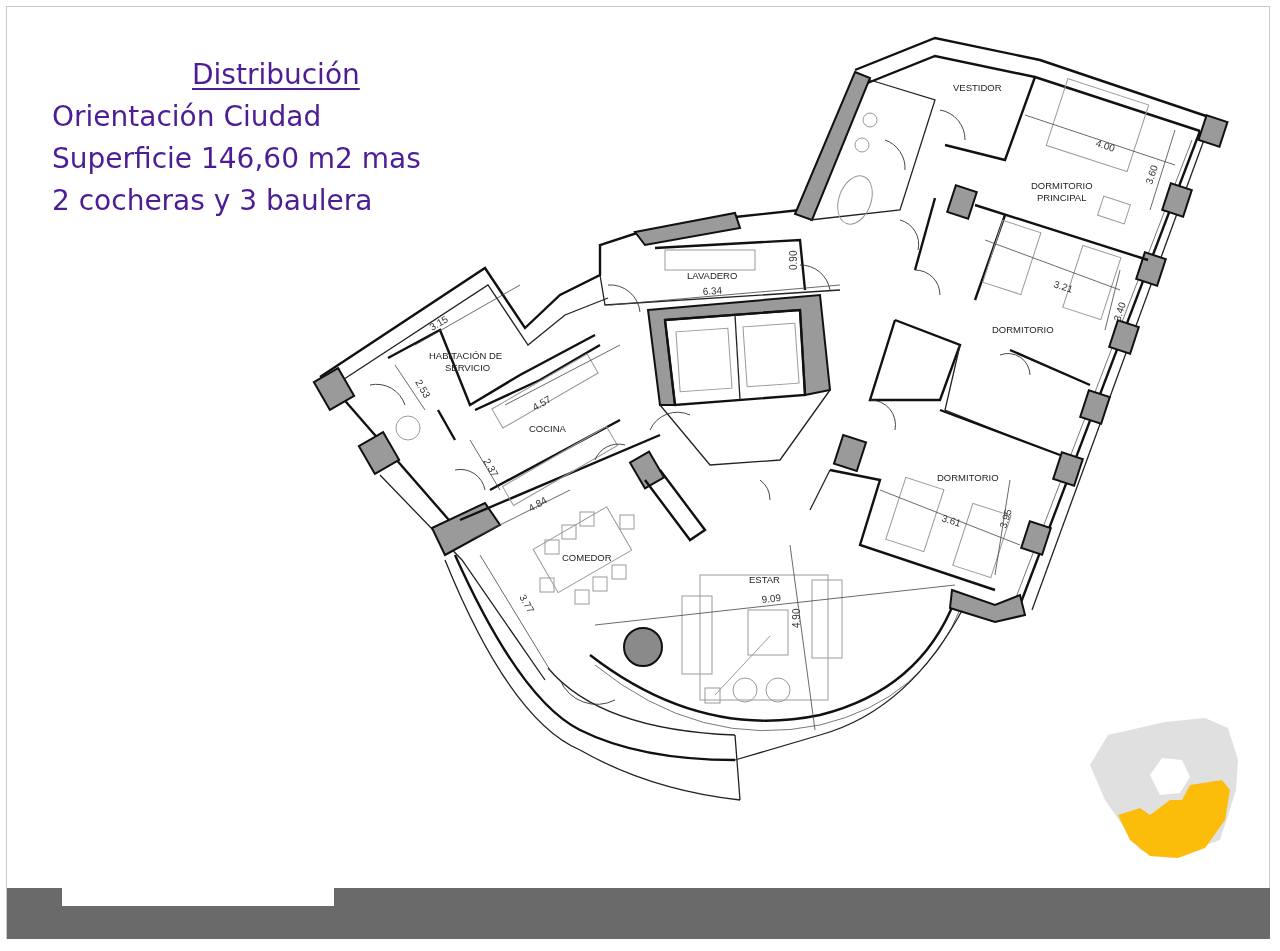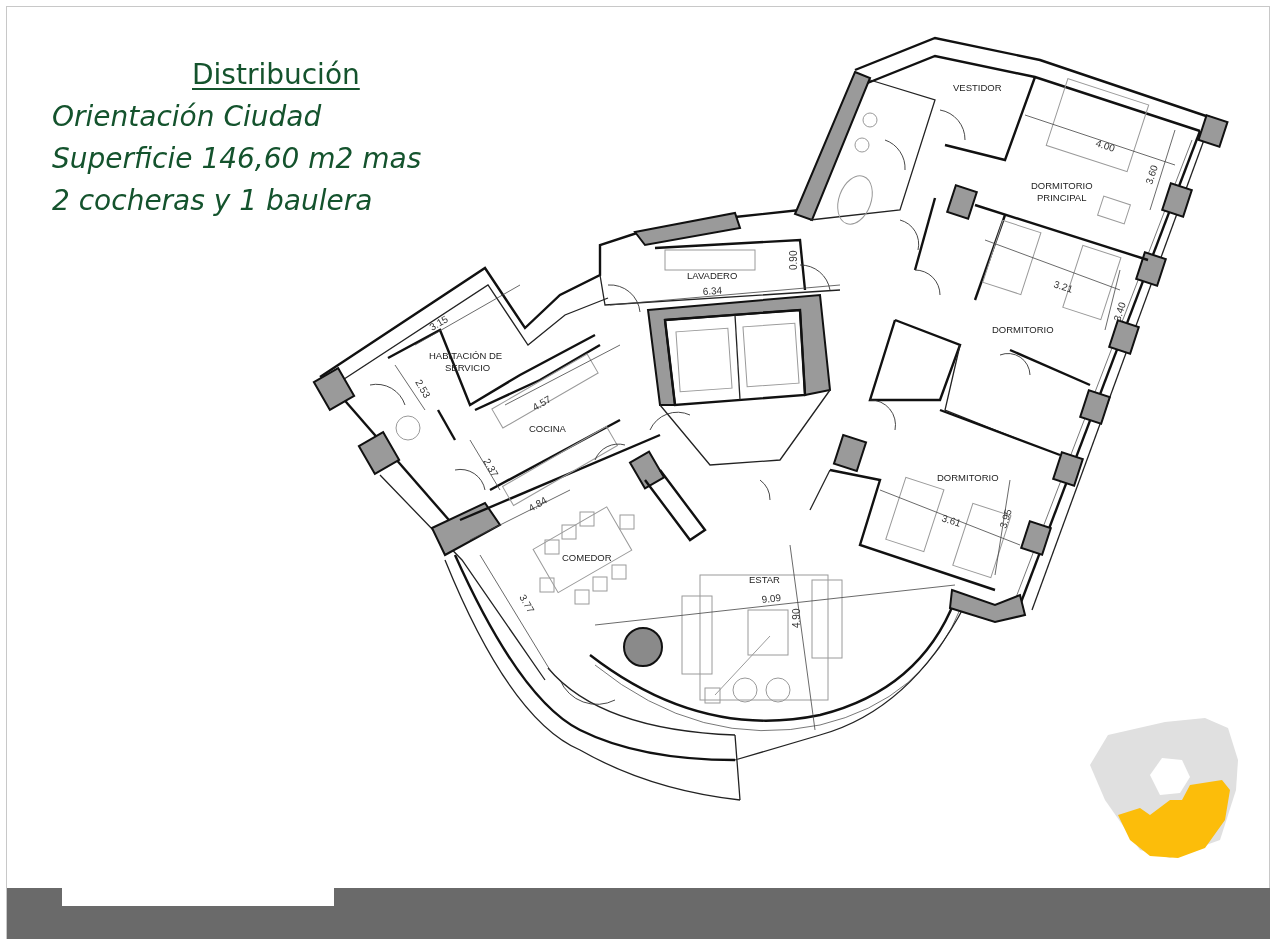--- a/index.html
+++ b/index.html
@@ -1,20 +1,20 @@
 <!DOCTYPE html>
 <html><head>
 <meta charset="utf-8">
 <style>
   html,body{margin:0;padding:0;background:#fff;}
   body{width:1280px;height:951px;position:relative;overflow:hidden;font-family:"DejaVu Sans","Liberation Sans",sans-serif;}
   .frame{position:absolute;left:6px;top:6px;width:1264px;height:933px;border:1px solid #c8c8c8;box-sizing:border-box;background:#fff;}
-  .info{position:absolute;left:52px;top:54px;color:#14532d;font-size:28px;line-height:42px;font-family:"DejaVu Sans",sans-serif;}
+  .info{position:absolute;left:52px;top:54px;color:#4c1d95;font-size:28px;line-height:42px;font-family:"DejaVu Sans",sans-serif;}
   .info .title{display:block;margin-left:140px;text-decoration:underline;text-underline-offset:4px;}
-  .info .line{display:block;font-style:italic;}
+  .info .line{display:block;}
   .plan{position:absolute;left:0;top:0;}
   .footer-bar{position:absolute;left:7px;top:888px;width:1263px;height:51px;background:#6a6a6a;}
   .footer-notch{position:absolute;left:62px;top:888px;width:272px;height:18px;background:#fff;}
   .lbl{font-family:"Liberation Sans",sans-serif;font-size:9.5px;fill:#222;font-weight:normal;}
   .dim{font-family:"Liberation Sans",sans-serif;font-size:10px;fill:#333;}
   .wall{fill:none;stroke:#111;stroke-width:2.4;}
   .wallthin{fill:none;stroke:#222;stroke-width:1.3;}
   .col{fill:#9a9a9a;stroke:#111;stroke-width:2;}
   .furn{fill:none;stroke:#9a9a9a;stroke-width:1;}
   .dimline{stroke:#444;stroke-width:0.8;fill:none;}
@@ -23,21 +23,21 @@
 </style>
 </head>
 <body>
 
 <div class="frame"></div>
 
 <div class="info">
   <span class="title">Distribución</span>
   <span class="line">Orientación Ciudad</span>
   <span class="line">Superficie 146,60 m2 mas</span>
-  <span class="line">2 cocheras y 1 baulera</span>
+  <span class="line">2 cocheras y 3 baulera</span>
 </div>
 
 <svg class="plan" width="1280" height="951" viewBox="0 0 1280 951">
 
   <g>
 
     <polyline class="wall" points="855,70 935,38 1040,60 1212,118"></polyline>
     <polyline class="wall" points="860,86 935,56 1035,77 1200,131"></polyline>
 
     <polyline class="wall" points="1200,131 1020,605"></polyline>

